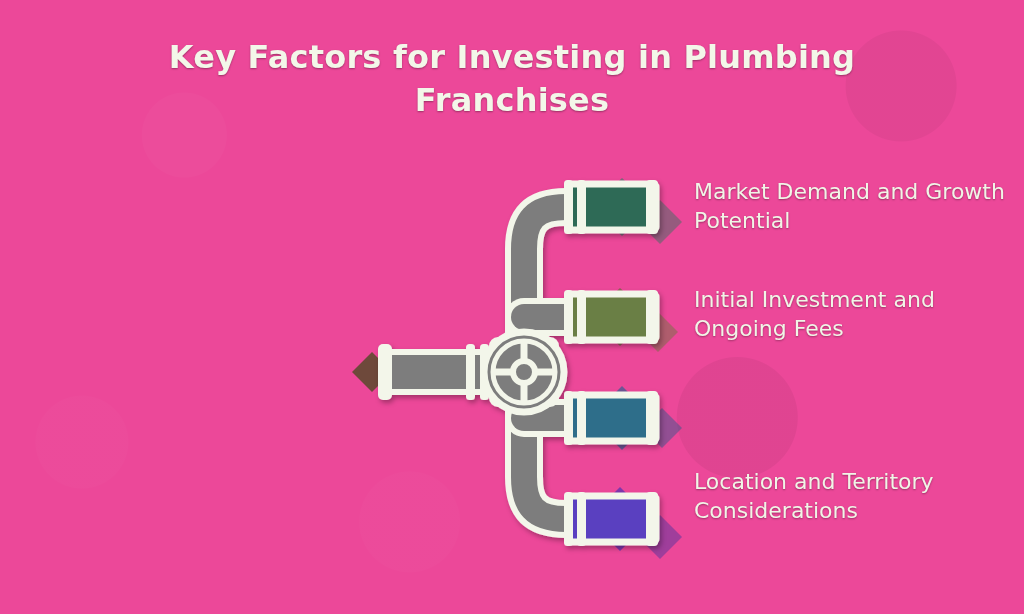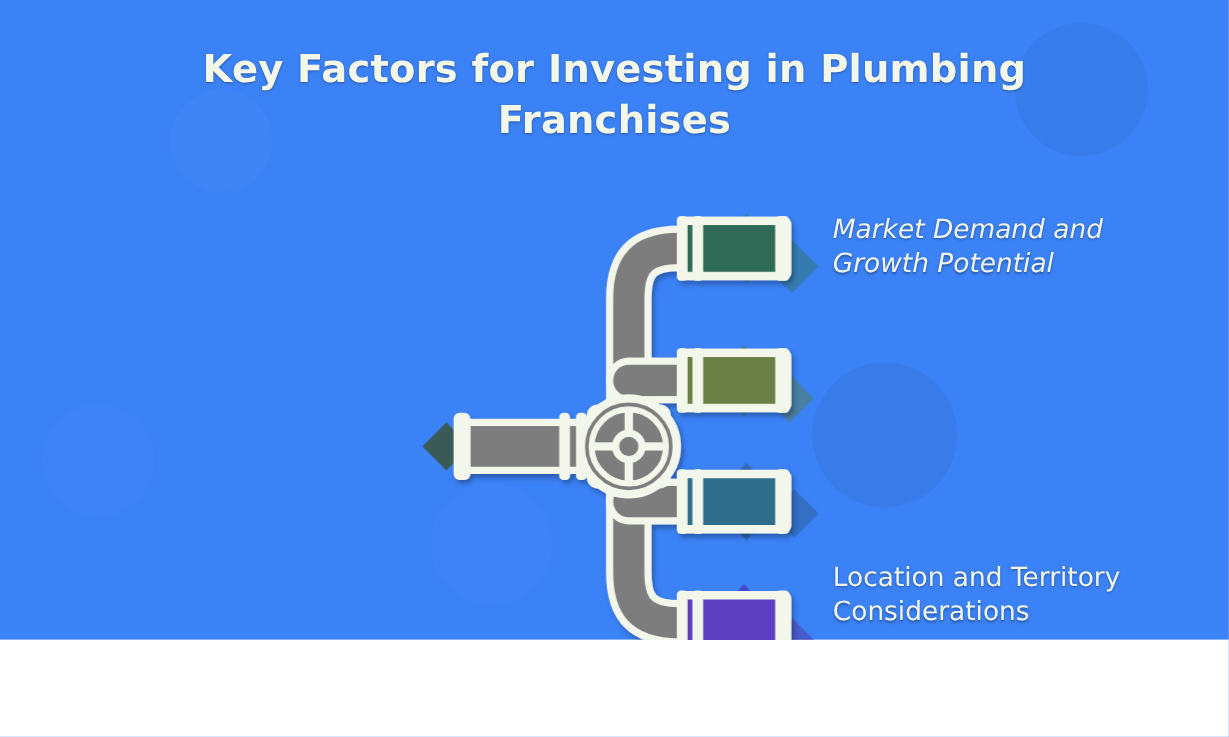--- a/index.html
+++ b/index.html
@@ -10,22 +10,22 @@
   body {
     width: 1024px;
     height: 614px;
     overflow: hidden;
     font-family: "DejaVu Sans", sans-serif;
   }
 
   #infographic {
     position: relative;
     width: 1024px;
-    height: 533px;
-    background: #3b82f6;
+    height: 614px;
+    background: #ec4899;
     overflow: hidden;
   }
 
   
   #bg-texture {
     position: absolute;
     inset: 0;
     background-image:
       radial-gradient(circle at 18% 22%, rgba(255,255,255,0.022) 0 42px, rgba(0,0,0,0) 43px),
       radial-gradient(circle at 72% 68%, rgba(0,0,0,0.05) 0 60px, rgba(0,0,0,0) 61px),
@@ -67,21 +67,21 @@
   
   .branch-label {
     position: absolute;
     left: 694px;
     width: 312px;
     color: #f1f5e7;
     font-size: 22px;
     line-height: 1.32;
     text-shadow: 0 1px 2px rgba(0,0,0,0.35);
   }
-  .branch-label.b0 { top: 177px; font-style: italic; }
+  .branch-label.b0 { top: 177px; }
   .branch-label.b1 { top: 285px; }
   .branch-label.b2 { top: 390px; }
   .branch-label.b3 { top: 467px; }
 
   
   #pipe-svg {
     position: absolute;
     left: 0;
     top: 0;
     width: 1024px;
@@ -191,17 +191,18 @@
       </g>
 
     </g>
   </svg>
 
   <div id="title">Key Factors for Investing in Plumbing Franchises</div>
 
 
   <div class="branch-label b0">Market Demand and Growth Potential</div>
 
+  <div class="branch-label b1">Initial Investment and Ongoing Fees</div>
 
 
   <div class="branch-label b3">Location and Territory Considerations</div>
 
 </div>
 
 </body></html>

